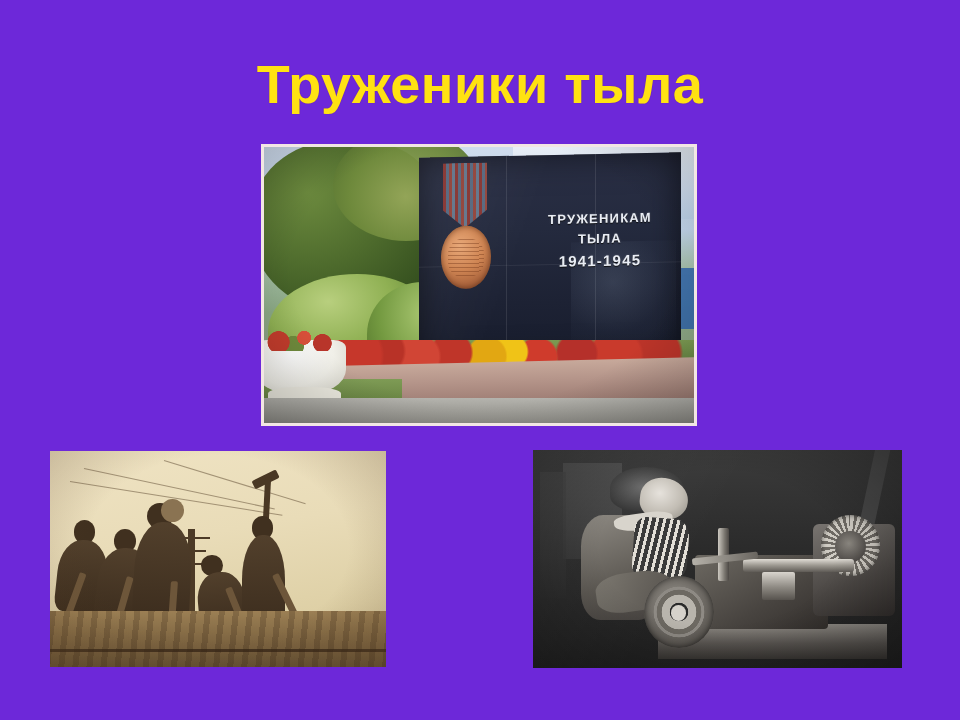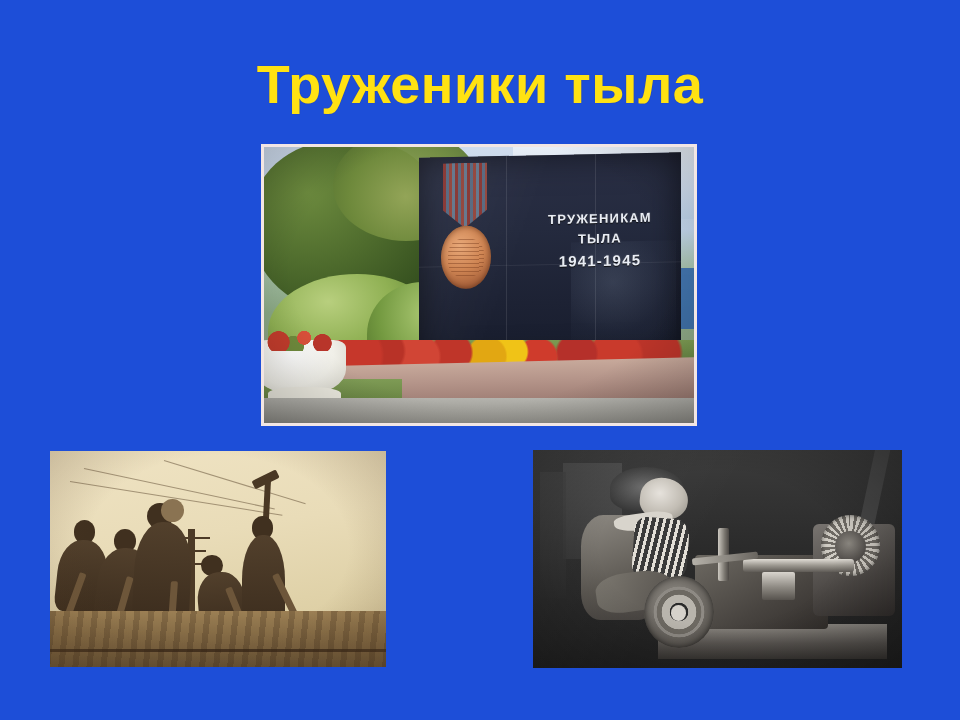--- a/index.html
+++ b/index.html
@@ -616,21 +616,21 @@
   .mon-vignette {
     position: absolute;
     inset: 0;
     background: radial-gradient(ellipse at 50% 45%, transparent 62%, rgba(0,0,0,0.22) 100%);
     pointer-events: none;
   }
 </style>
 </head>
 <body>
 
-<div id="slide" style="background: #1d4ed8;">
+<div id="slide" style="background: #6d28d9;">
 
   <div id="slide-title" style="color: rgb(255, 226, 18);">Труженики тыла</div>
 
   <div class="photo" id="photo-monument">
 
     <div class="mon-scene"></div>
     <div class="mon-sky"></div>
 
     <div class="mon-tree"></div>
     <div class="mon-tree2"></div>

